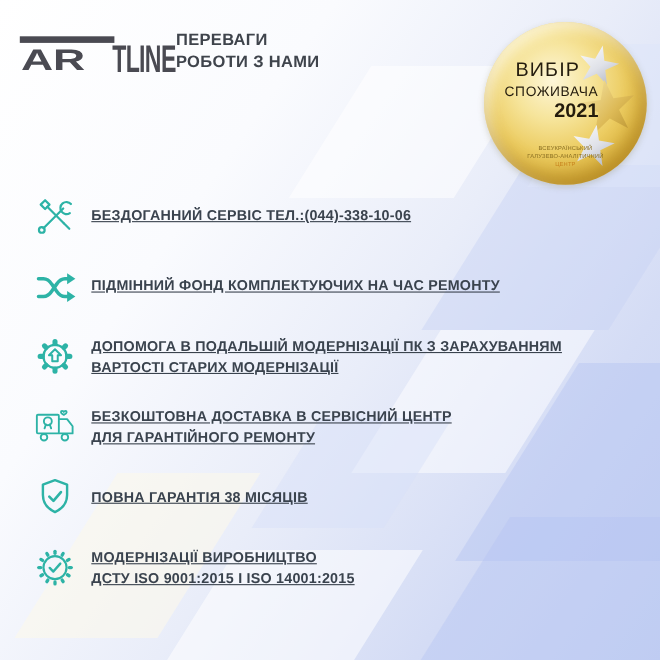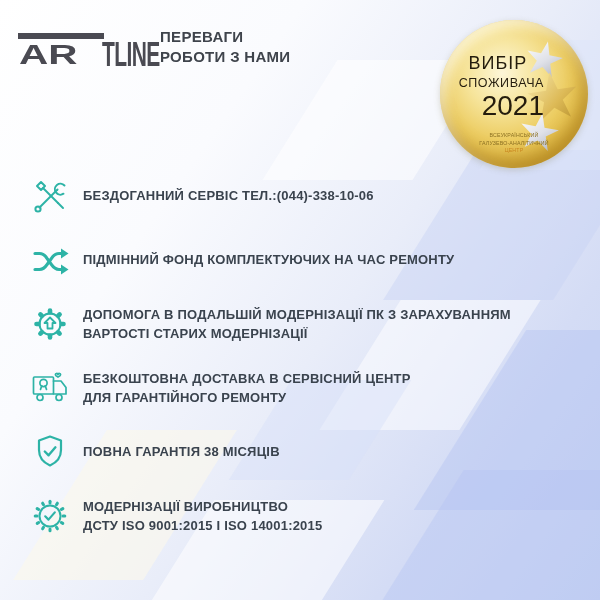--- a/index.html
+++ b/index.html
@@ -31,31 +31,31 @@
 
   
   .medal{position:absolute;left:440px;top:20px;width:148px;height:148px;border-radius:50%;z-index:2;
          background:radial-gradient(circle at 42% 36%, #fdf6d8 0%, #f6e49a 28%, #eccc61 52%, #ddb33a 76%, #c49420 91%, #a87a12 100%);
          box-shadow:inset -5px -9px 16px rgba(140,95,10,.45), inset 5px 7px 12px rgba(255,250,225,.85), 0 2px 6px rgba(120,110,60,.25);
          overflow:hidden;}
   .medal-stars{position:absolute;left:0;top:0;}
   .medal-text{position:absolute;left:12px;top:34px;width:92px;text-align:center;color:#241c0d;}
   .m1{font-size:18px;letter-spacing:1px;line-height:1.05;}
   .m2{font-size:12.5px;letter-spacing:.6px;margin-top:3px;text-align:right;}
-  .m3{font-size:28px;font-weight:400;margin-top:1px;text-align:right;line-height:1.05;}
+  .m3{font-size:18px;font-weight:700;margin-top:1px;text-align:right;line-height:1.05;}
   .medal-issuer{position:absolute;bottom:10px;left:0;right:0;text-align:center;font-size:7px;
                 line-height:1.45;color:#8a6f22;letter-spacing:.2px;transform:scale(.75);}
   .issuer-center{color:#c8841e;}
 
   
   .benefits{position:absolute;left:30px;top:176px;z-index:2;}
   .benefit{display:flex;align-items:center;min-height:40px;margin-bottom:24px;}
   .benefit-icon{flex:0 0 40px;height:40px;margin-right:13px;}
   .benefit-text{font-size:13px;font-weight:700;color:#3a434e;letter-spacing:.2px;line-height:1.5;}
-  .benefit-text div{white-space:nowrap;}
+  .benefit-text div{white-space:nowrap;text-decoration:underline;}
 </style>
 </head>
 <body>
 
 <div class="page">
 
   <div class="bg">
     <div class="stripe s1"></div>
     <div class="stripe s2"></div>
     <div class="stripe s3"></div>

